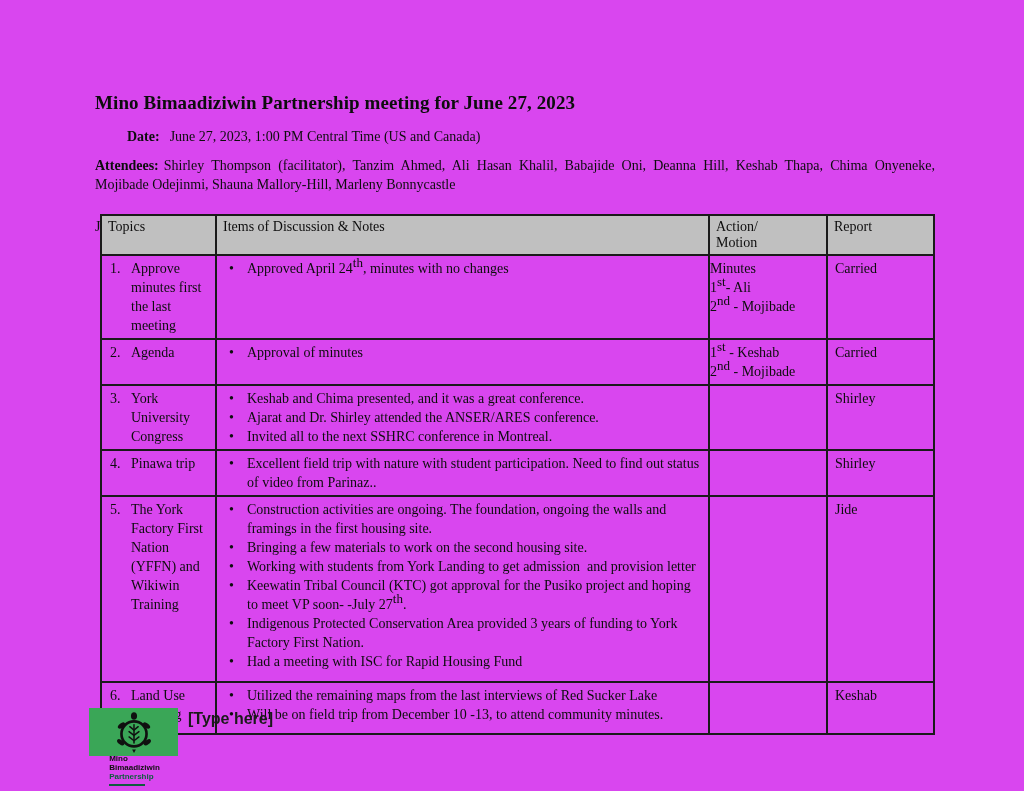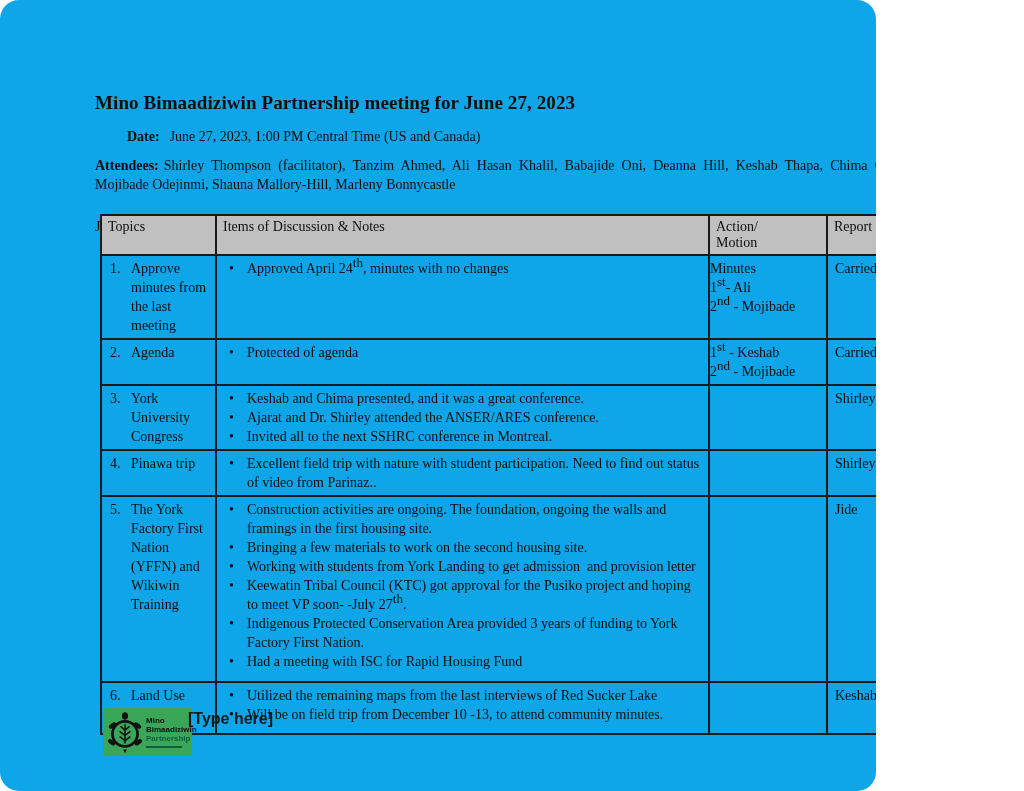--- a/index.html
+++ b/index.html
@@ -1,19 +1,19 @@
 <!DOCTYPE html>
 <html><head>
 <meta charset="utf-8">
 <style>
   * { margin:0; padding:0; box-sizing:border-box; }
   html,body { background:#fff; }
   .page {
-    position:relative; width:876px; height:791px; background:#0ea5e9;
-    font-family:"Liberation Serif","DejaVu Serif",serif; color:#0d0d0d; overflow:hidden;border-radius:19px;
+    position:relative; width:1024px; height:791px; background:#d946ef;
+    font-family:"Liberation Serif","DejaVu Serif",serif; color:#0d0d0d; overflow:hidden;
   }
   .page-title {
     position:absolute; left:95px; top:92px;
     font-size:19px; font-weight:bold; letter-spacing:0.1px;
   }
   .line { font-size:14px; line-height:19px; }
   .b { font-weight:bold; }
   .date-line { position:absolute; left:95px; top:127px; }
   .date-line .b { margin-right:10px;margin-left:32px; }
   .attendees-line { position:absolute; left:95px; top:156px; width:840px; text-align:justify; }
@@ -48,22 +48,22 @@
   td.report { padding:3px 20px 3px 7px; }
   .topic-flex { display:flex; }
   .topic-num { flex:none; width:21px; }
   .topic-text { flex:1; }
   .bullet { display:flex; }
   .bullet .dot { flex:none; width:20px; padding-left:2px; }
   .bullet .bullet-text { flex:1; white-space:pre-wrap; }
   .sup { font-size:13px; vertical-align:super; line-height:0; }
 
   .footer-logo {
-    position:absolute; left:103px; top:708px; width:89px; height:48px;
-    background:#3aa657; display:flex; align-items:center; padding:2px 3px;
+    position:absolute; left:89px; top:708px; width:89px; height:48px;
+    background:#3aa657; display:flex; align-items:center; padding:2px 3px;flex-direction:column;
   }
   .footer-logo svg { flex:none; }
   .logo-text {
     margin-left:2px; font-family:"Liberation Sans","DejaVu Sans",sans-serif;
     font-weight:bold; font-size:8px; line-height:9px; color:#101010;
   }
   .logo-text .l3 { color:#0f5d3f; }
   .logo-tagline { width:36px; height:2px; background:#0f5d3f; margin-top:3px; }
   .type-here {
     position:absolute; left:188px; top:710px;
@@ -102,21 +102,21 @@
         <th class="h-action">Action/
 Motion</th>
         <th class="h-report">Report</th>
       </tr>
     </thead>
     <tbody>
         <tr>
           <td class="topic">
             <div class="topic-flex">
               <span class="topic-num">1.</span>
-              <div class="topic-text">Approve minutes from the last meeting</div>
+              <div class="topic-text">Approve minutes first the last meeting</div>
             </div>
           </td>
           <td class="items">
             <div class="bullet">
               <span class="dot">•</span>
               <div class="bullet-text">Approved April 24<span class="sup">th</span>, minutes with no changes</div>
             </div>
           </td>
           <td class="action">
             <div class="action-line">Minutes</div>
@@ -128,21 +128,21 @@
         <tr>
           <td class="topic">
             <div class="topic-flex">
               <span class="topic-num">2.</span>
               <div class="topic-text">Agenda</div>
             </div>
           </td>
           <td class="items">
             <div class="bullet">
               <span class="dot">•</span>
-              <div class="bullet-text">Protected of agenda</div>
+              <div class="bullet-text">Approval of minutes</div>
             </div>
           </td>
           <td class="action">
             <div class="action-line">1<span class="sup">st</span> - Keshab</div>
             <div class="action-line">2<span class="sup">nd</span> - Mojibade</div>
           </td>
           <td class="report">Carried</td>
         </tr>
         <tr>
           <td class="topic">

